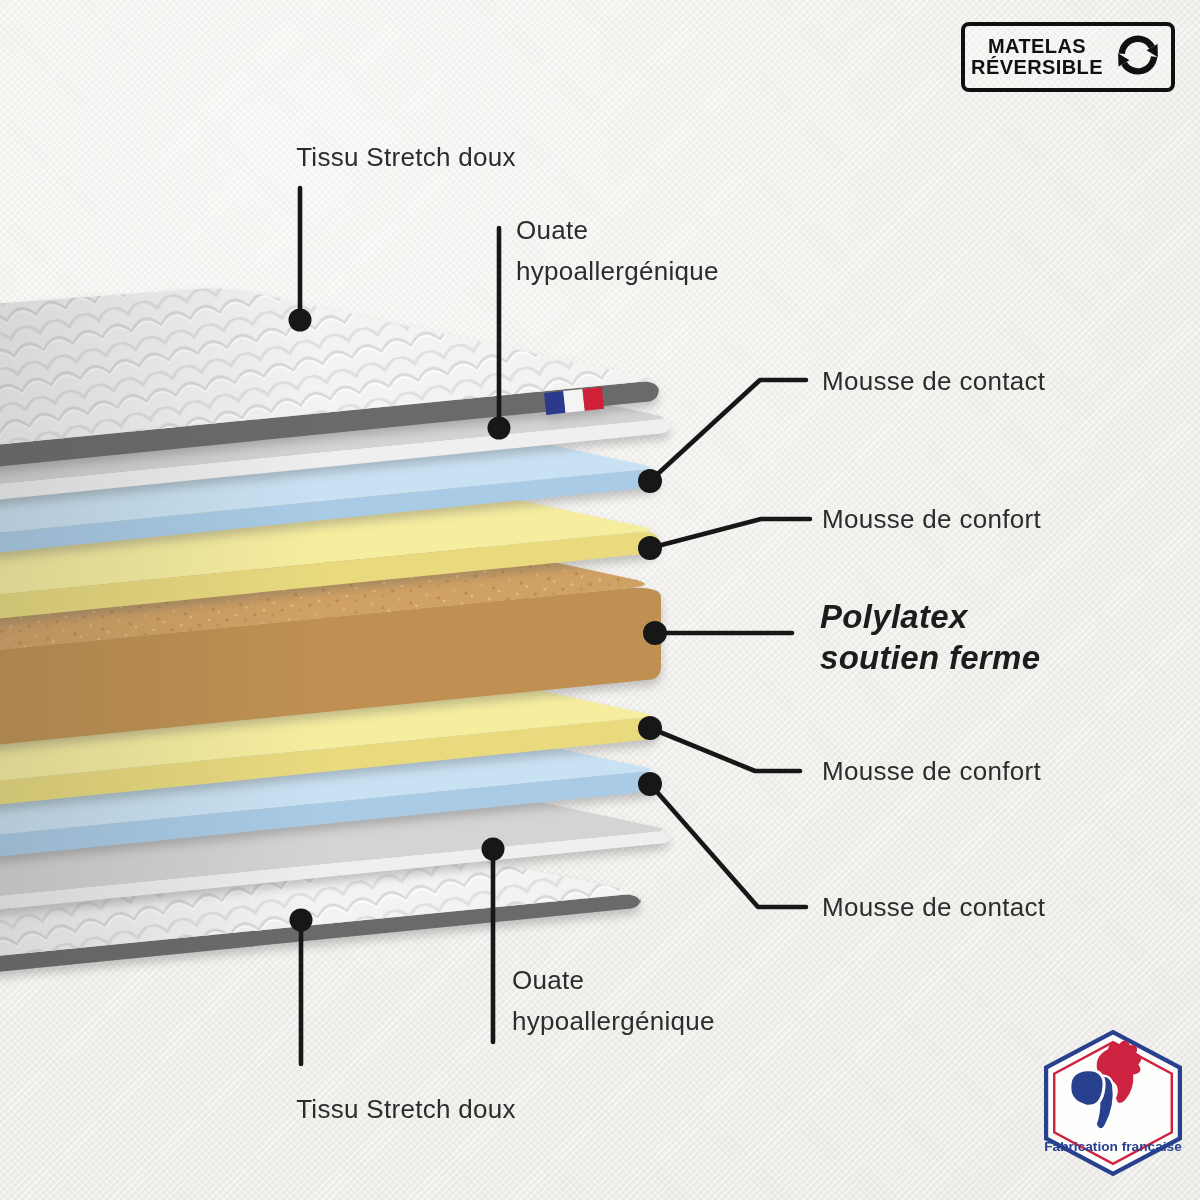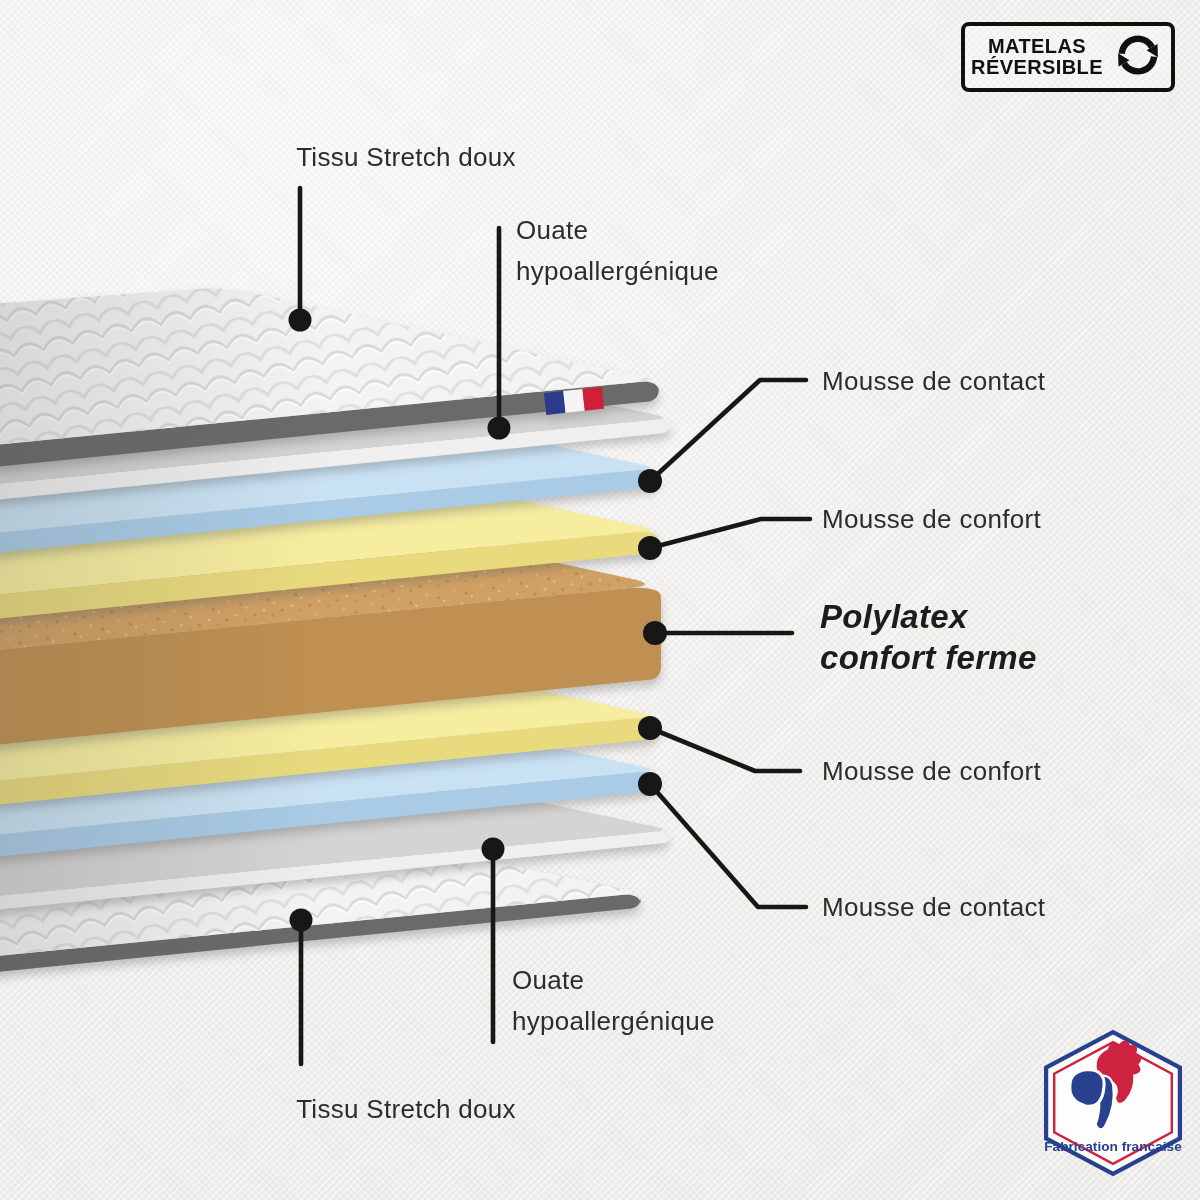--- a/index.html
+++ b/index.html
@@ -158,21 +158,21 @@
     <div>Ouate</div>
     <div>hypoallergénique</div>
   </div>
 
   <div class="lbl" style="left:822px;top:362px">Mousse de contact</div>
 
   <div class="lbl" style="left:822px;top:500px">Mousse de confort</div>
 
   <div class="lbl poly" style="left:820px;top:596px">
     <div>Polylatex</div>
-    <div>confort ferme</div>
+    <div>soutien ferme</div>
   </div>
 
   <div class="lbl" style="left:822px;top:752px">Mousse de confort</div>
 
   <div class="lbl" style="left:822px;top:888px">Mousse de contact</div>
 
   <div class="lbl two" style="left:512px;top:960px">
     <div>Ouate</div>
     <div>hypoallergénique</div>
   </div>

